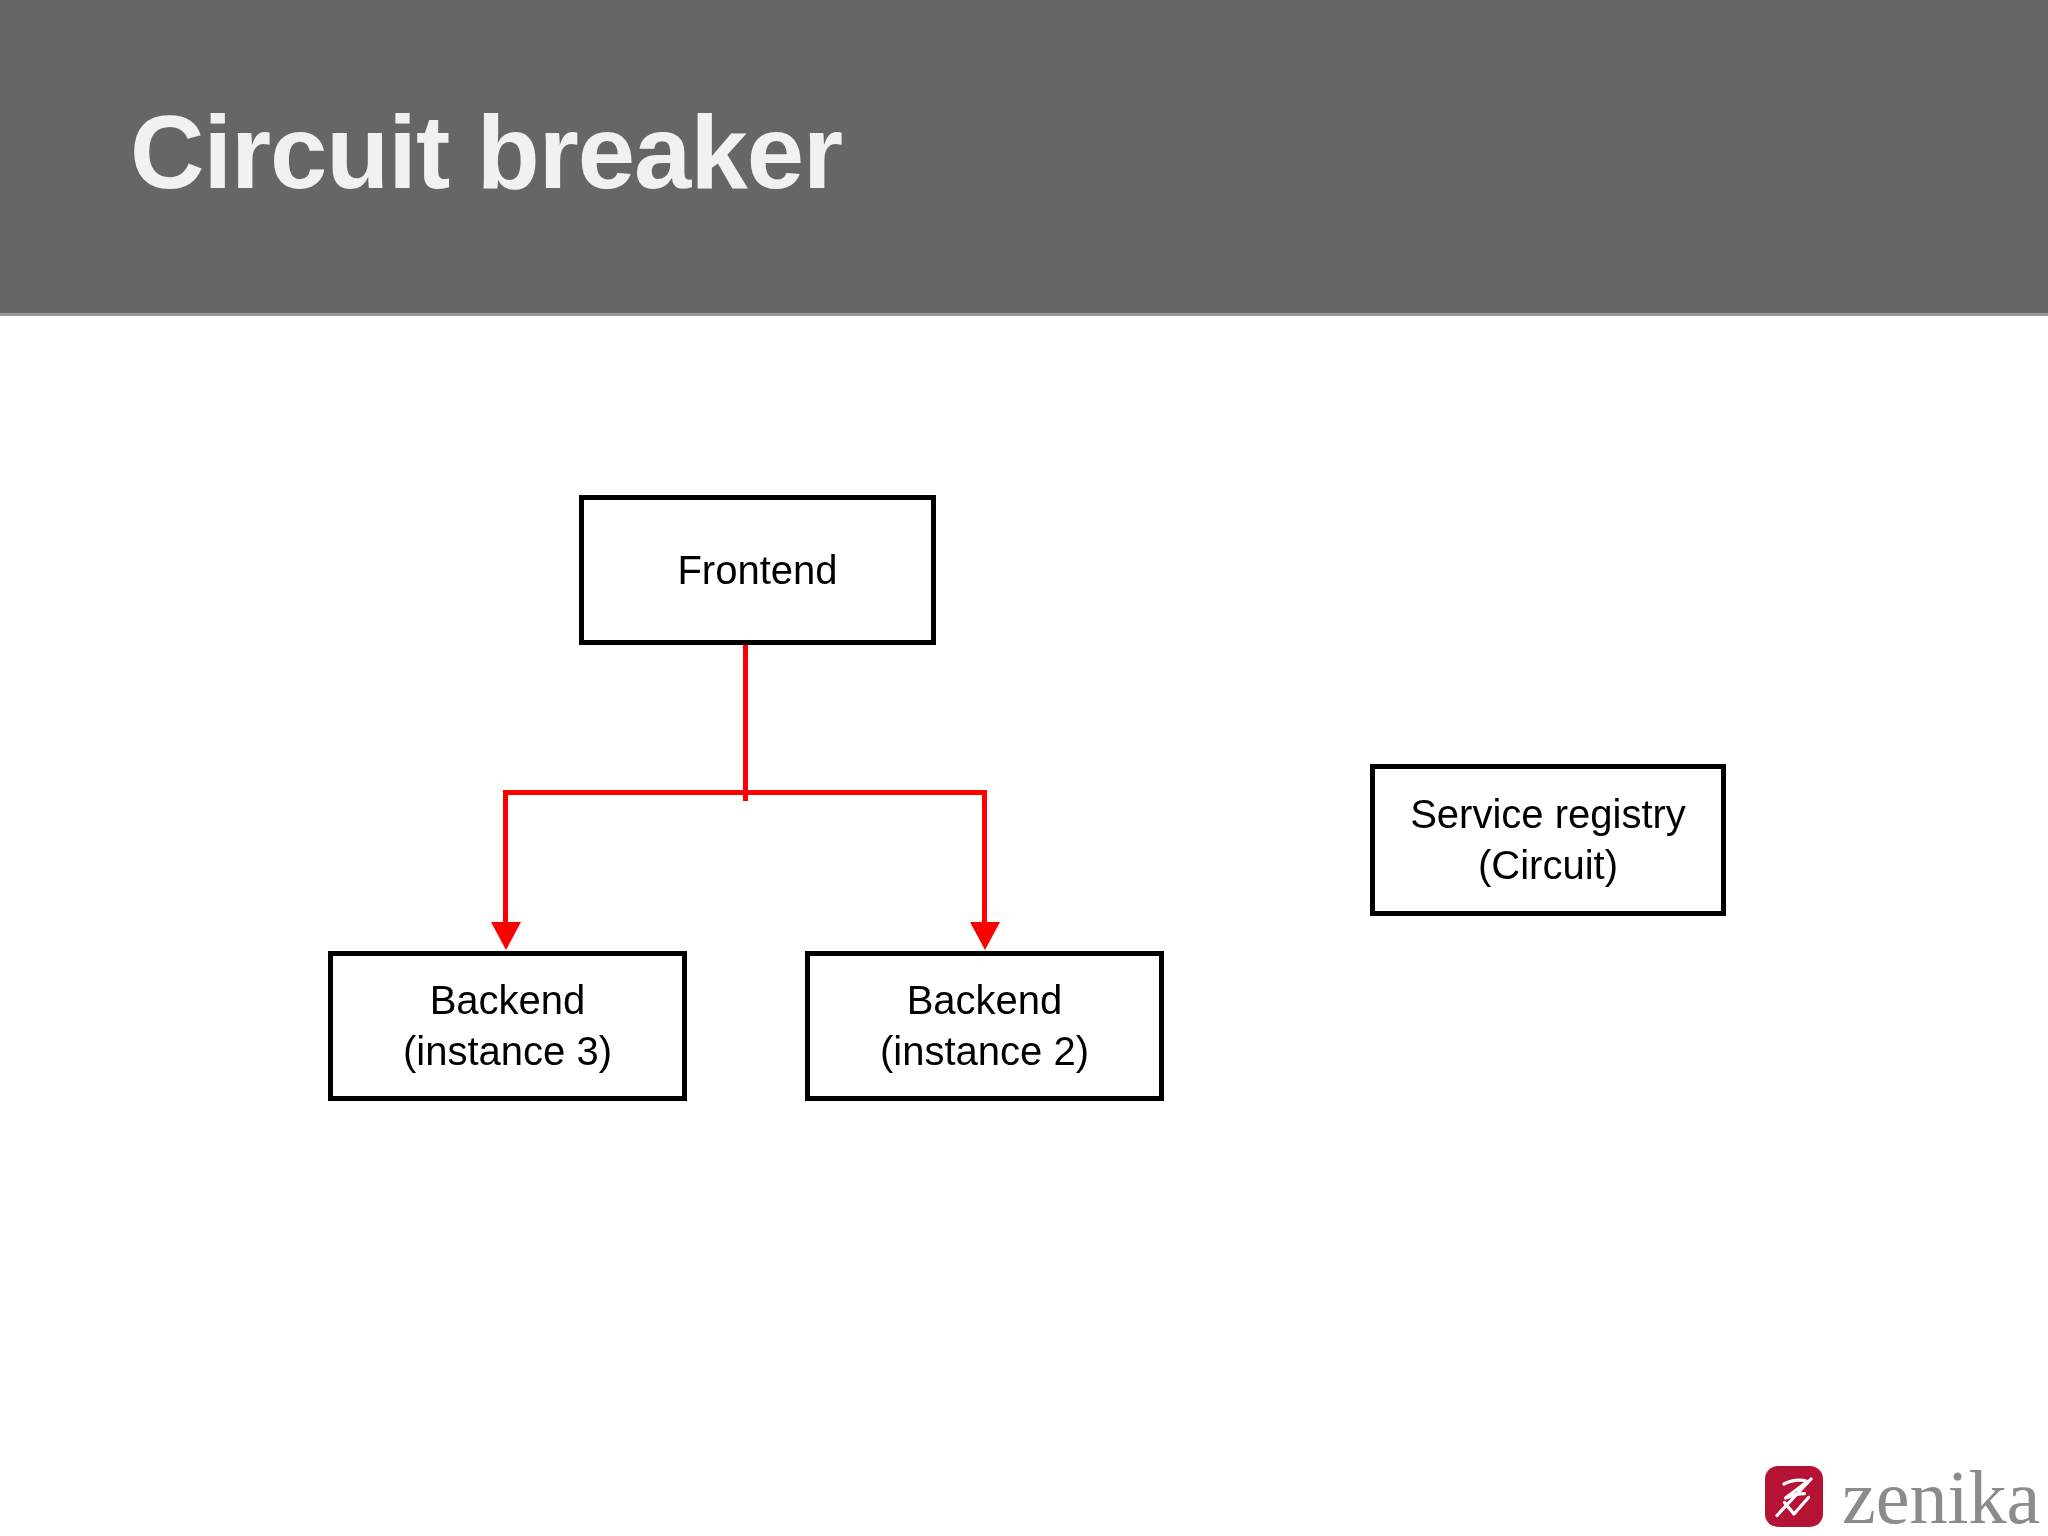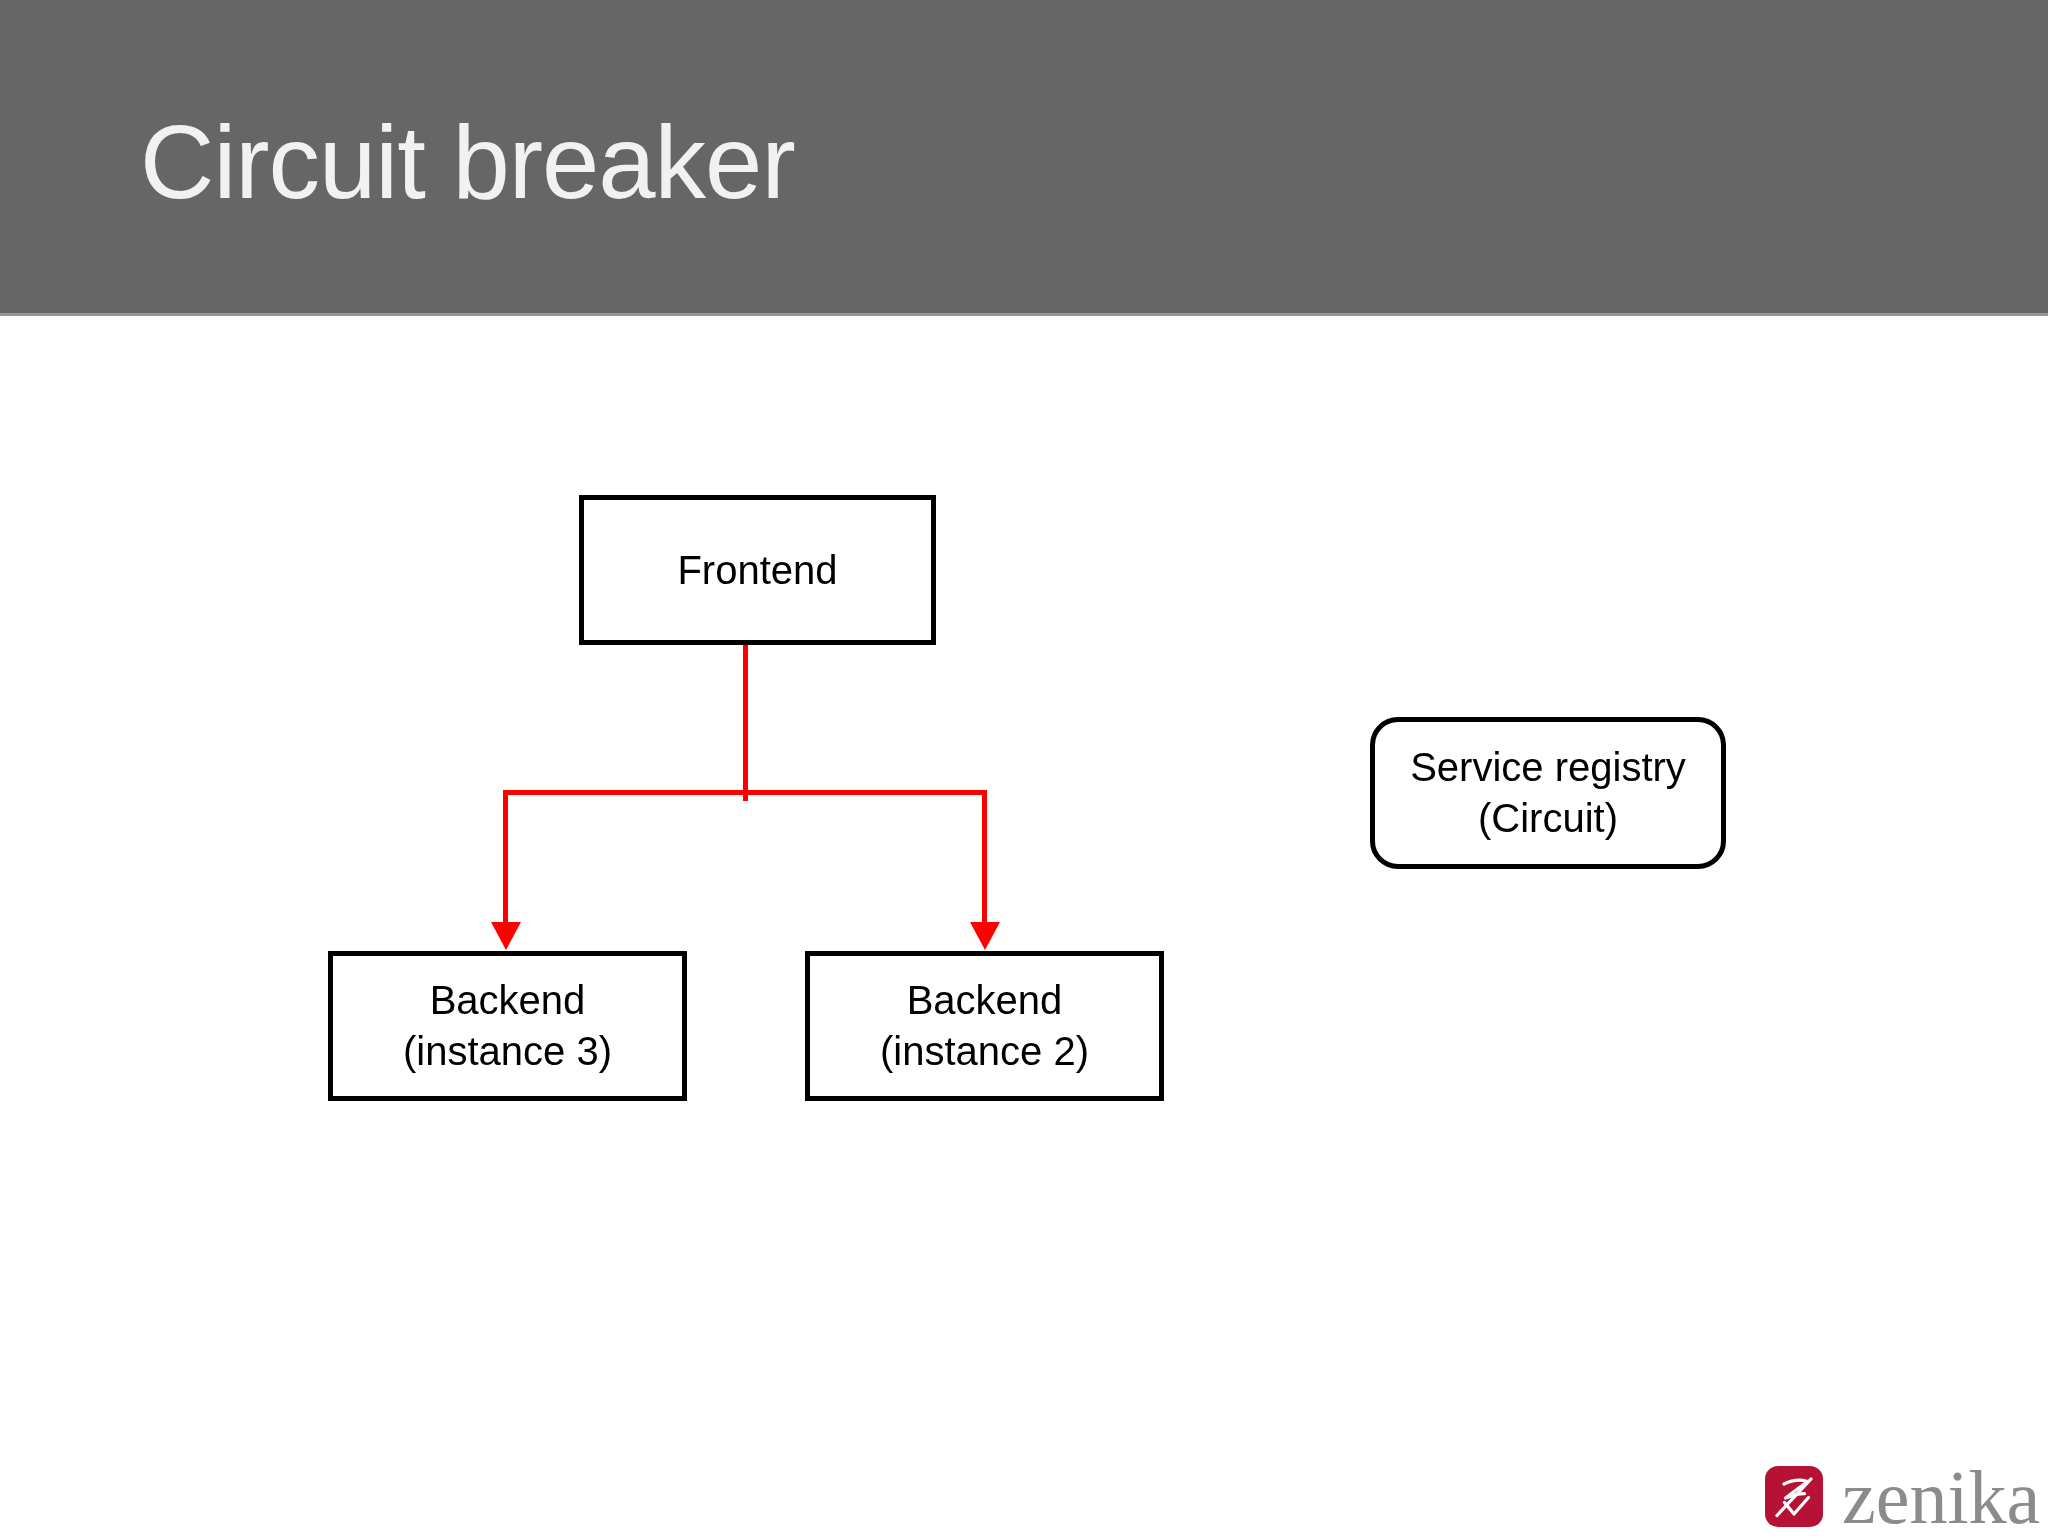--- a/index.html
+++ b/index.html
@@ -22,23 +22,23 @@
     width:100%;
     height:313px;
     background:var(--header-bg,#666);
     border-bottom:3px solid var(--header-divider,#979797);
     box-sizing:content-box;
   }
   .title{
     position:absolute;
     left:130px;
     top:86px;
-    margin:10px;
+    margin:0;
     font-size:103px;
-    font-weight:normal;
+    font-weight:bold;
     line-height:1.3;
     letter-spacing:-1px;
     color:var(--title-text,#f1f1f1);
   }
 
   
   .node{
     position:absolute;
     box-sizing:border-box;
     border:5px solid var(--box-border,#000);
@@ -49,21 +49,21 @@
     align-items:center;
     justify-content:center;
     text-align:center;
     font-size:40px;
     line-height:51px;
   }
   .node span:empty{display:none;}
   .node-frontend{left:566px; top:495px; width:357px; height:150px;margin-left:13px;}
   .node-backend-1{left:328px; top:951px; width:359px; height:150px;}
   .node-backend-2{left:805px; top:951px; width:359px; height:150px;}
-  .node-service-registry{left:1370px; top:717px; width:356px; height:152px;border-radius:28px;}
+  .node-service-registry{left:1370px; top:764px; width:356px; height:152px;}
 
   
   .conn{
     position:absolute;
     background:var(--connector-red,#fe0000);
   }
   .conn-v-center{left:743px; top:645px; width:5px; height:156px;}
   .conn-h{left:504px; top:790px; width:483px; height:5px;}
   .conn-v-left{left:503px; top:790px; width:5px; height:136px;}
   .conn-v-right{left:982px; top:790px; width:5px; height:136px;}

